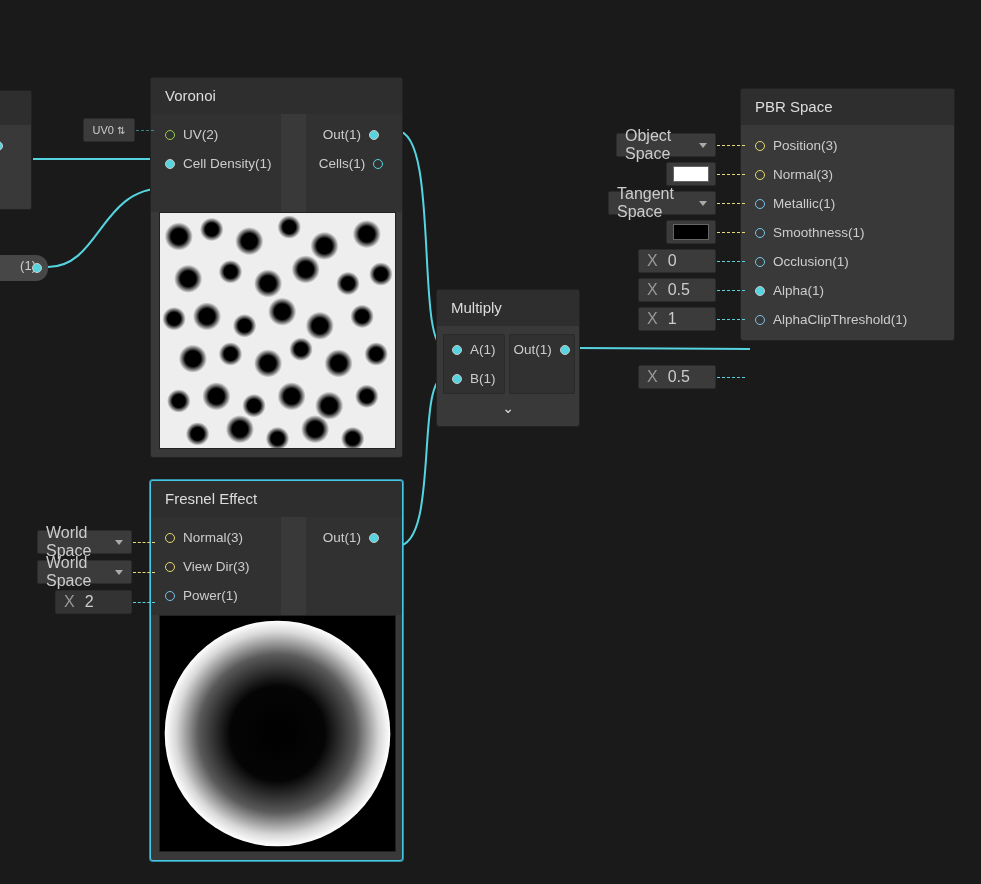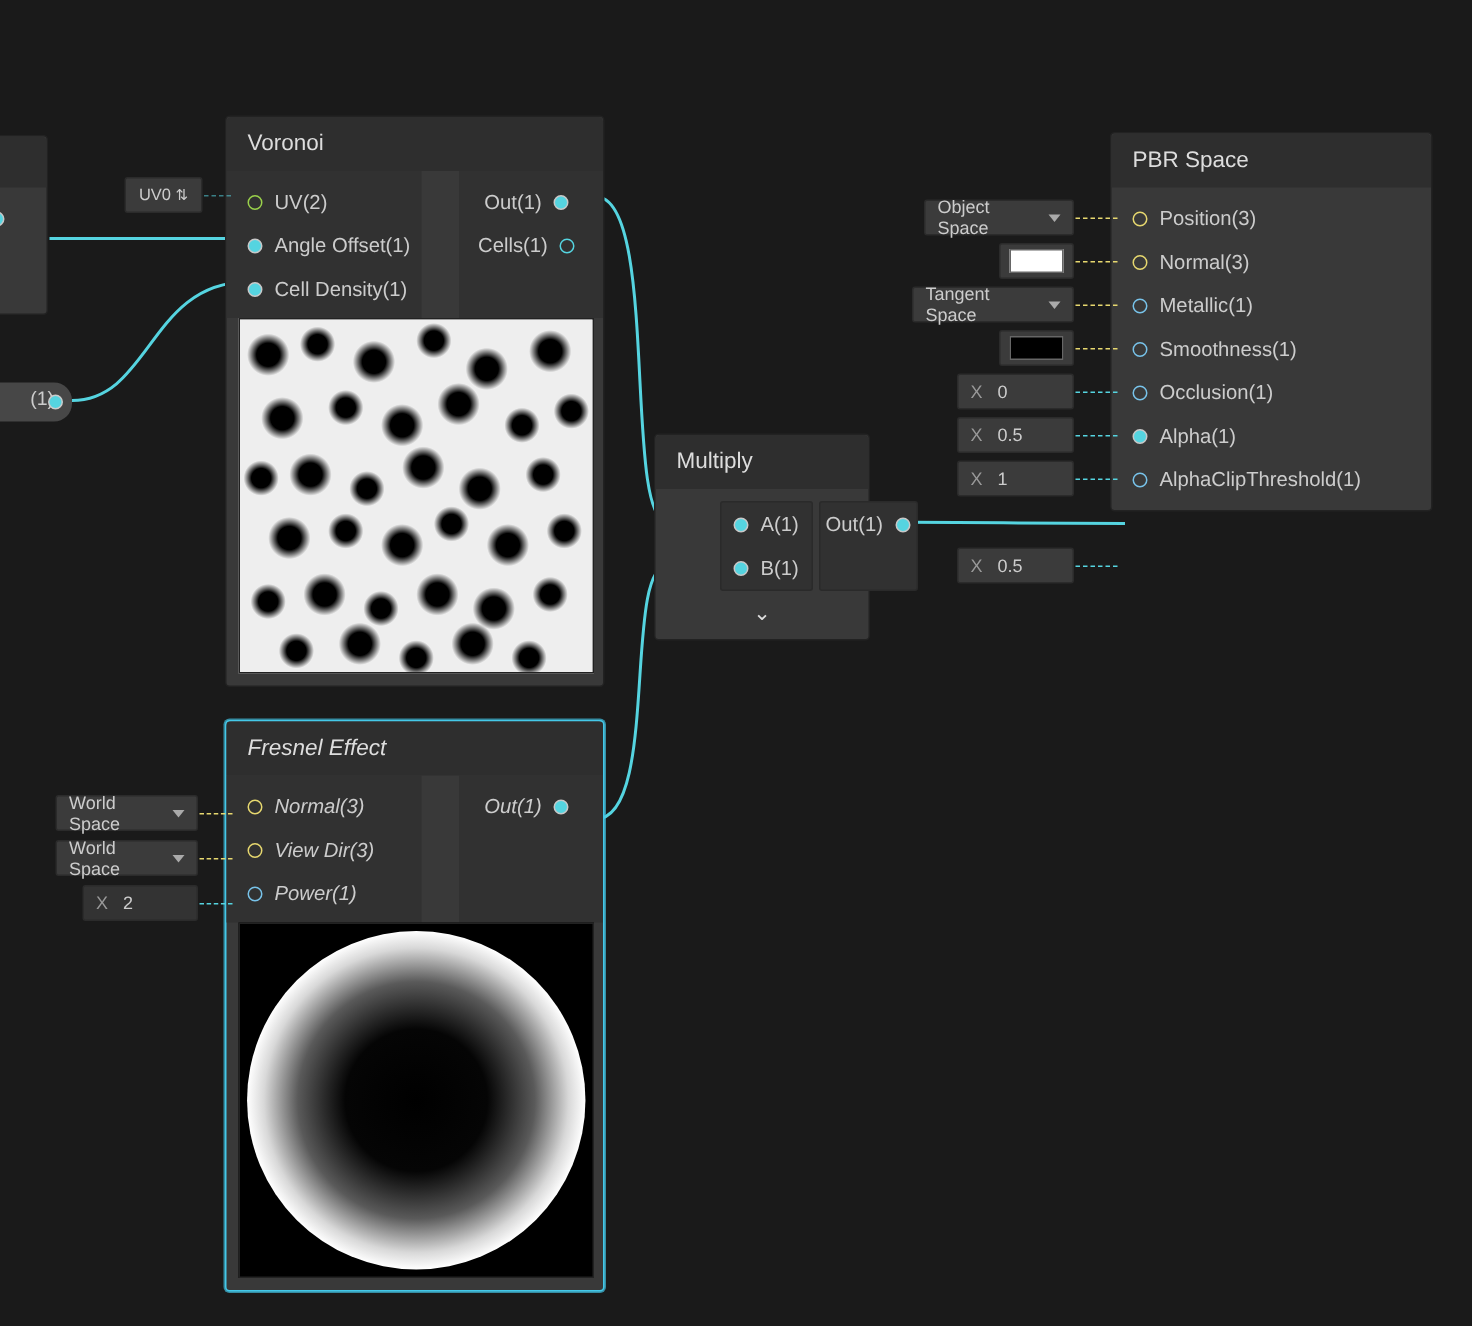--- a/index.html
+++ b/index.html
@@ -78,21 +78,21 @@
     background:#313131;
   }
   
   .attach {
     position:absolute;
     z-index:3;
     background:#3b3b3b;
     border:1px solid #2b2b2b;
     border-radius:2px;
     color:#ccc;
-    font-size:12px;
+    font-size:16px;
     display:flex;
     align-items:center;
     justify-content:center;
     padding:0 8px;
     height:24px;
   }
   .attach.dd::after{
     content:"";
     display:inline-block;
     width:0;height:0;
@@ -166,24 +166,20 @@
 
 <div class="node" style="left:150px; top:77px; width:253px;">
   <div class="node-header">Voronoi</div>
   <div class="node-body" style="height:98px;">
     <div class="port-col" style="left:0;"></div>
     <div class="port-col" style="right:0; width:96px;"></div>
     <div style="position:relative;">
       <div class="row left">
           <span class="port hollow c-green"></span>
           <span class="label">UV(2)</span>
-        </div>
-      <div class="row left">
-          <span class="port solid p-solid-teal"></span>
-          <span class="label">Angle Offset(1)</span>
         </div>
       <div class="row left">
           <span class="port solid p-solid-teal"></span>
           <span class="label">Cell Density(1)</span>
         </div>
     </div>
     <div style="position:absolute; right:0; top:6px; width:96px;">
       <div class="row right">
           <span class="label">Out(1)</span>
           <span class="port solid p-solid-teal"></span>
@@ -244,21 +240,21 @@
     </svg>
   </div>
 </div>
 
 <div class="attach" style="left:83px; top:118px; width:52px; font-size:11px;">
   <span>UV0</span>
   <span style="margin-left:3px; font-size:10px;">⇅</span>
 </div>
 <div class="dash faded teal" style="left:136px; top:130px; width:18px;"></div>
 
-<div class="node selected" style="left:150px; top:480px; width:253px;font-style:italic;">
+<div class="node selected" style="left:150px; top:480px; width:253px;">
   <div class="node-header">Fresnel Effect</div>
   <div class="node-body" style="height:98px;">
     <div class="port-col" style="left:0;"></div>
     <div class="port-col" style="right:0; width:96px;"></div>
     <div style="position:relative;">
       <div class="row left">
           <span class="port hollow c-yellow"></span>
           <span class="label">Normal(3)</span>
         </div>
       <div class="row left">
@@ -303,21 +299,21 @@
 <div class="dash yellow" style="left:133px; top:572px; width:22px;"></div>
 <div class="attach" style="left:55px; top:590px; width:77px; justify-content:flex-start; gap:10px; background:#333;">
   <span style="color:#999;">X</span>
   <span>2</span>
 </div>
 <div class="dash teal" style="left:133px; top:602px; width:22px;"></div>
 
 <div class="node" style="left:436px; top:289px; width:144px;">
   <div class="node-header">Multiply</div>
   <div class="node-body" style="padding:8px 0 0;">
-    <div style="display:flex;margin-left:37px;">
+    <div style="display:flex;">
       <div class="inset-panel" style="flex:1; margin:0 4px 0 6px;">
         <div class="row left" style="padding-left:8px;">
             <span class="port solid p-solid-teal"></span>
             <span class="label">A(1)</span>
           </div>
         <div class="row left" style="padding-left:8px;">
             <span class="port solid p-solid-teal"></span>
             <span class="label">B(1)</span>
           </div>
       </div>

